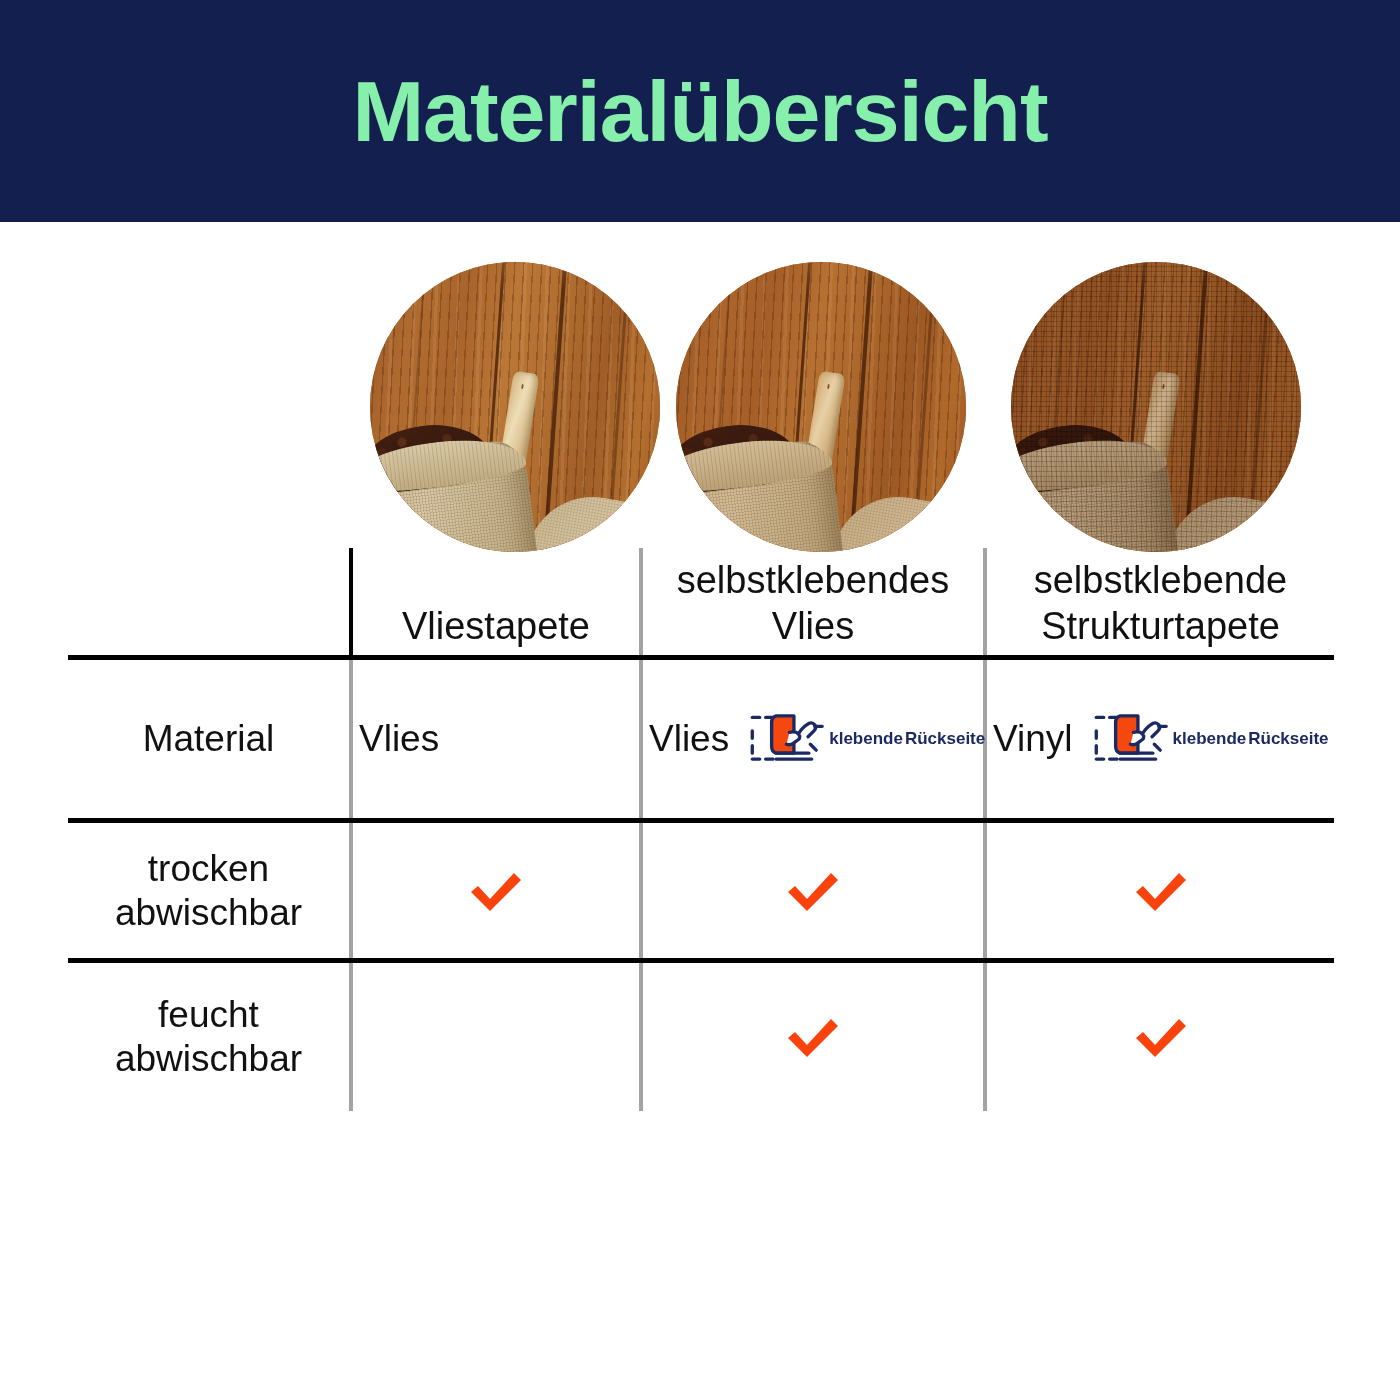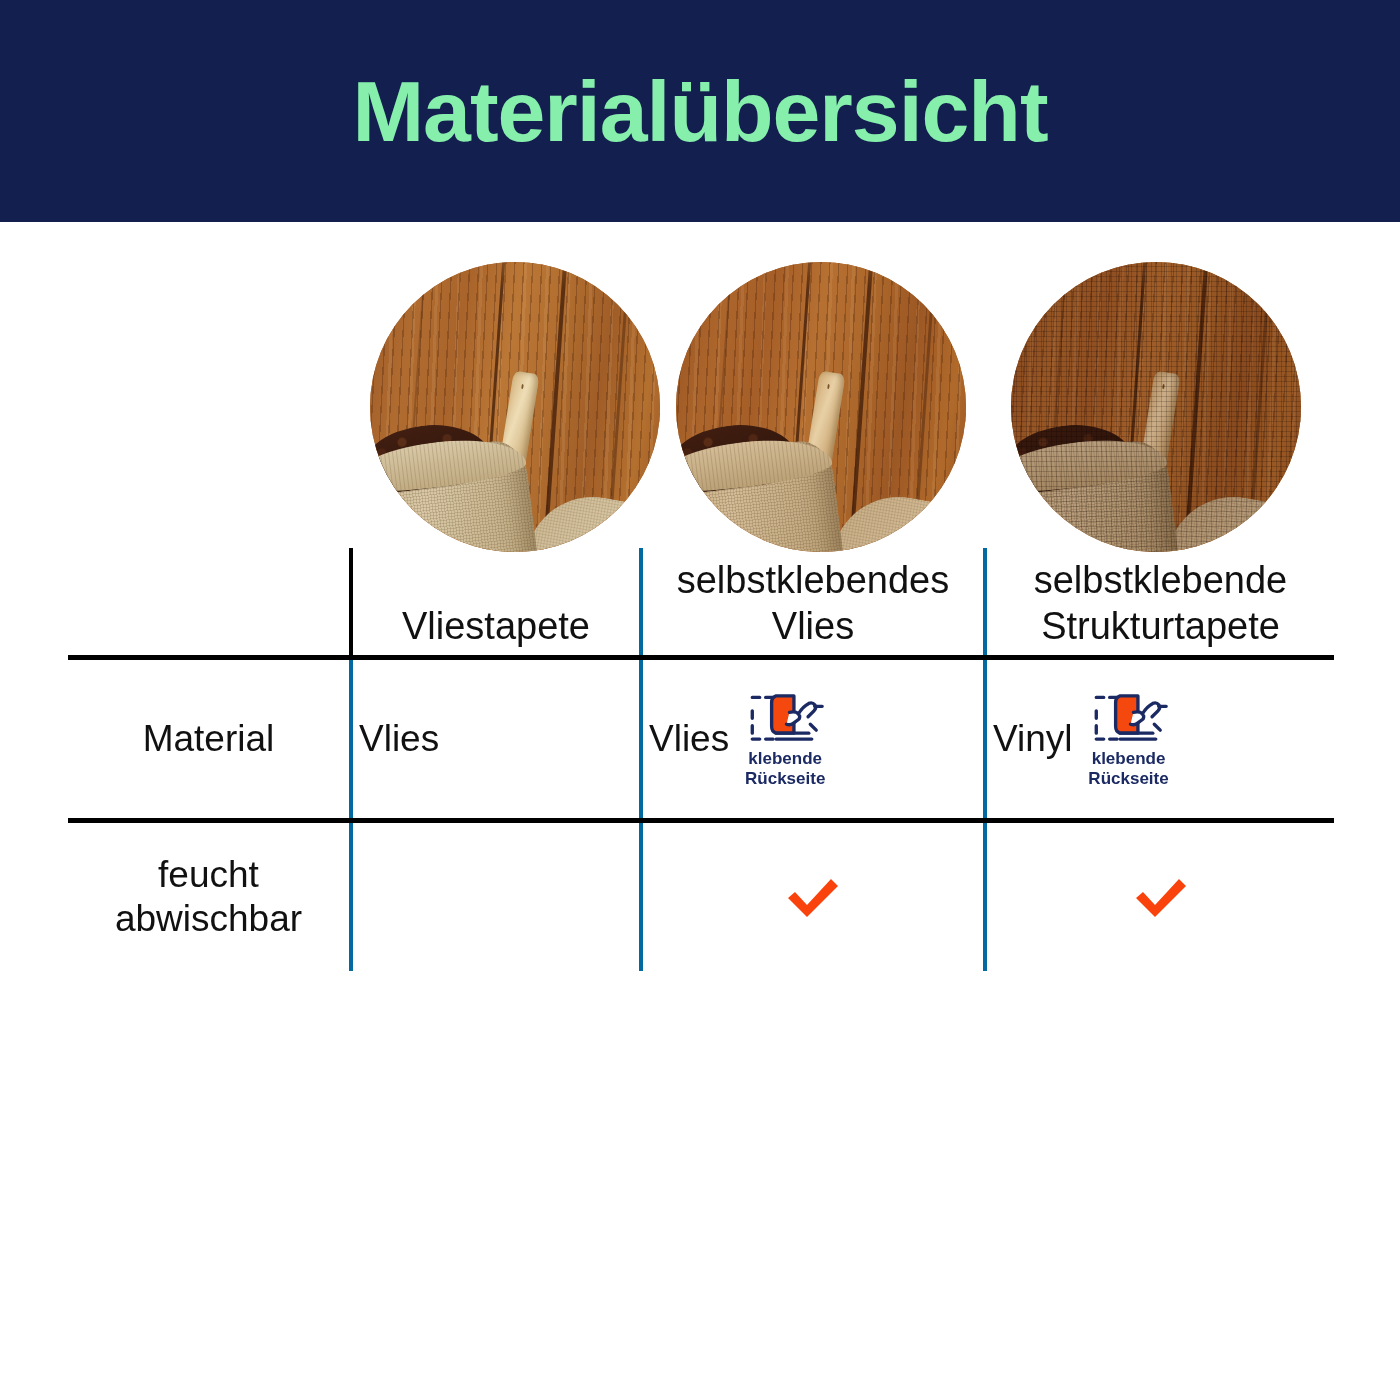--- a/index.html
+++ b/index.html
@@ -163,21 +163,21 @@
     width: 1266px;
     border-collapse: collapse;
     table-layout: fixed;
   }
   table.mat col.c-label { width: 283px; }
   table.mat col.c-1 { width: 290px; }
   table.mat col.c-2 { width: 344px; }
   table.mat col.c-3 { width: 349px; }
 
   table.mat td {
-    border-right: 4px solid #0369a1;
+    border-right: 4px solid #a3a3a3;
     border-bottom: 5px solid #000;
     text-align: center;
     vertical-align: middle;
     font-size: 37px;
     color: #111;
     line-height: 1.18;
     padding: 10px 6px;
   }
   table.mat td:last-child { border-right: none; }
   table.mat tr:last-child td { border-bottom: none; }
@@ -194,21 +194,20 @@
 
   .cell-inner {
     display: flex; align-items: center; justify-content: flex-start;
     gap: 14px;
     width: 100%;
   }
 
   
   .badge {
     display: inline-flex;
-    flex-direction: column;
     align-items: center;
     gap: 2px;
     flex: 0 0 auto;
   }
   .badge-icon { width: 84px; height: 58px; display:block; }
   .badge-text {
     color: #1b2a63;
     font-size: 17px;
     font-weight: 700;
     line-height: 1.1;
@@ -358,20 +357,38 @@
                 </svg>
                 <span class="badge-text">klebende</span>
                 <span class="badge-text">Rückseite</span>
               </span>
             </div>
           </td>
         </tr>
 
 
 
+        <tr class="heights-r4">
+          <td class="rowlabel">trocken abwischbar</td>
+          <td>
+            <svg class="check" viewBox="0 0 62 52">
+              <path d="M6 27 L13 21 L25 34 L49 8 L56 15 L25 46 Z" fill="#f9420c"></path>
+            </svg>
+          </td>
+          <td>
+            <svg class="check" viewBox="0 0 62 52">
+              <path d="M6 27 L13 21 L25 34 L49 8 L56 15 L25 46 Z" fill="#f9420c"></path>
+            </svg>
+          </td>
+          <td>
+            <svg class="check" viewBox="0 0 62 52">
+              <path d="M6 27 L13 21 L25 34 L49 8 L56 15 L25 46 Z" fill="#f9420c"></path>
+            </svg>
+          </td>
+        </tr>
 
         <tr class="heights-r5">
           <td class="rowlabel">feucht abwischbar</td>
           <td></td>
           <td>
             <svg class="check" viewBox="0 0 62 52">
               <path d="M6 27 L13 21 L25 34 L49 8 L56 15 L25 46 Z" fill="#f9420c"></path>
             </svg>
           </td>
           <td>

